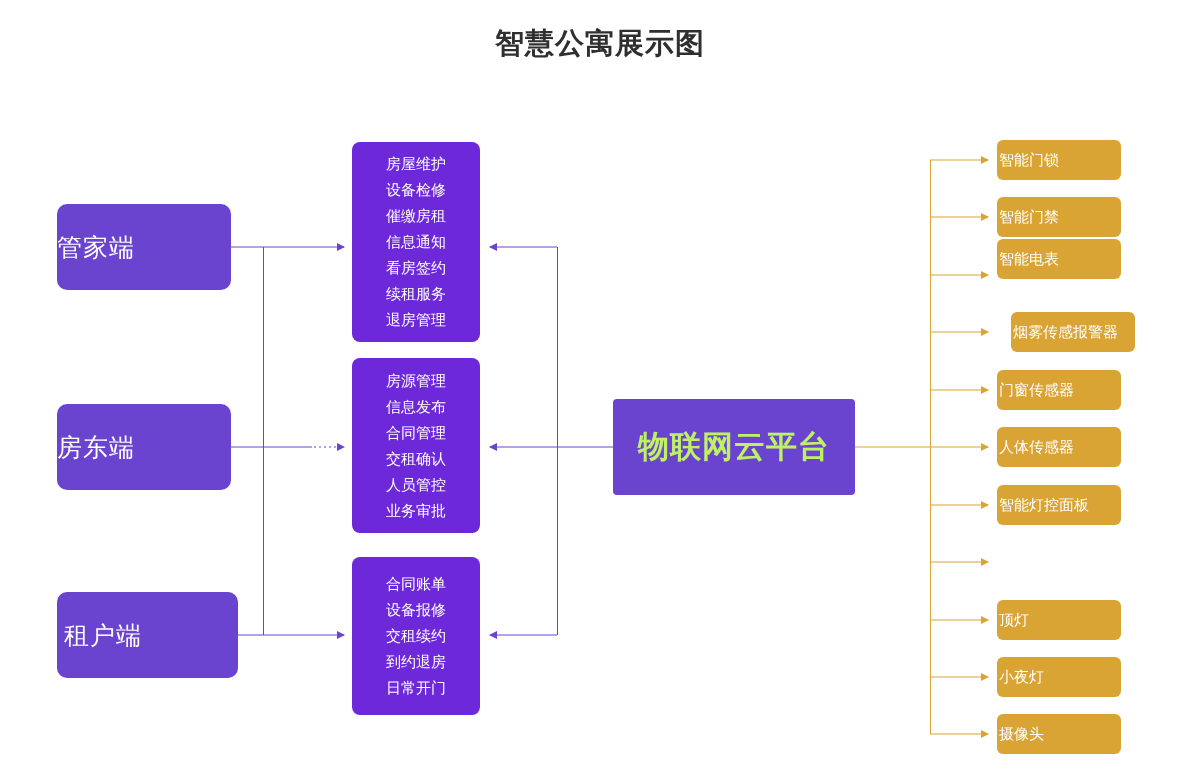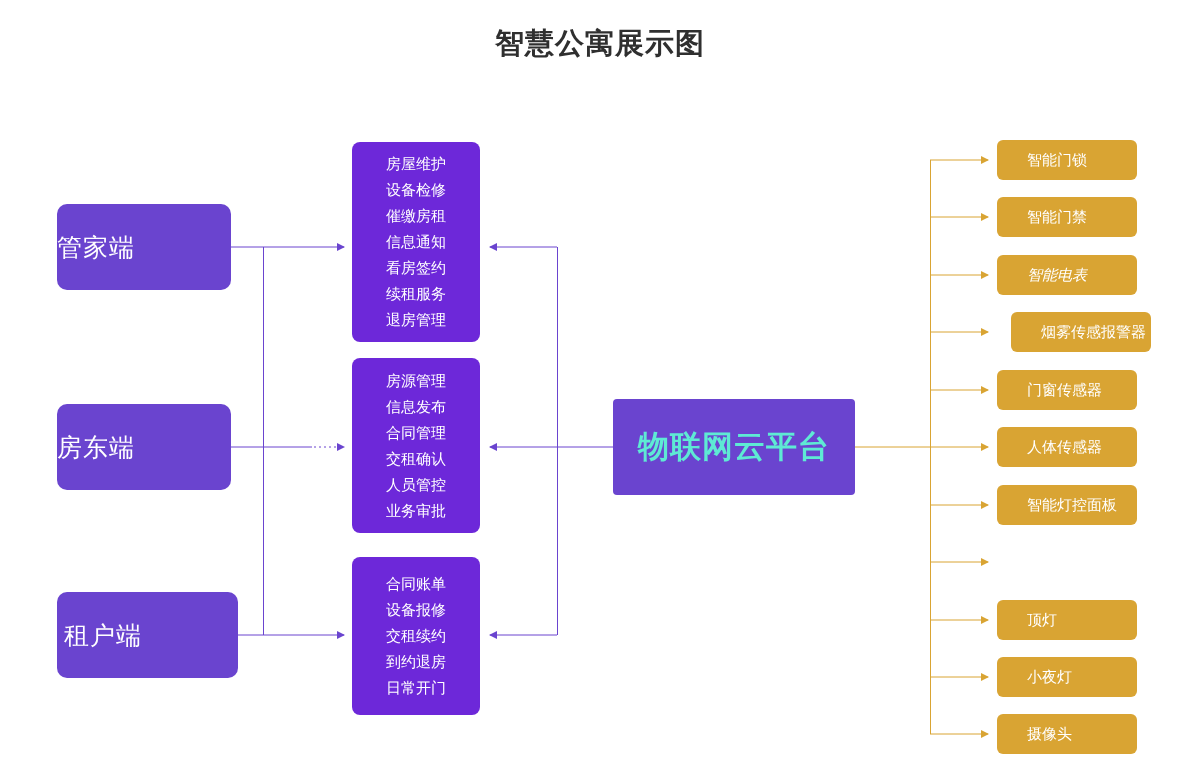--- a/index.html
+++ b/index.html
@@ -23,28 +23,28 @@
     font-size:25px;letter-spacing:1px;
   }
   .mid-box{
     position:absolute;left:352px;width:128px;
     background:#6d28d9;border-radius:8px;color:#ffffff;
     display:flex;flex-direction:column;align-items:center;justify-content:center;
     font-size:15px;line-height:26px;
   }
   .platform{
     position:absolute;left:613px;top:399px;width:242px;height:96px;
-    background:#6a44cf;border-radius:4px;color:#5eead4;
+    background:#6a44cf;border-radius:4px;color:#bef264;
     display:flex;align-items:center;justify-content:center;
     font-size:31px;font-weight:700;letter-spacing:1px;
   }
   .device{
-    position:absolute;left:997px;width:140px;height:40px;
+    position:absolute;left:997px;width:124px;height:40px;
     background:#d9a433;border-radius:6px;color:#ffffff;
-    display:flex;align-items:center;padding-left:30px;
+    display:flex;align-items:center;padding-left:2px;
     font-size:15px;box-sizing:border-box;
   }
 </style>
 </head>
 <body>
 
 <div class="canvas">
 
   <svg class="wires" width="1200" height="772" viewBox="0 0 1200 772">
     <defs>
@@ -129,21 +129,21 @@
   <div class="platform">
     <span>物联网云平台</span>
   </div>
 
   <div class="device" style="top:140px;">
     <span>智能门锁</span>
   </div>
   <div class="device" style="top:197px;">
     <span>智能门禁</span>
   </div>
-  <div class="device" style="top:255px;font-style:italic;">
+  <div class="device" style="top:239px;">
     <span>智能电表</span>
   </div>
   <div class="device" style="top:312px;margin-left:14px;">
     <span>烟雾传感报警器</span>
   </div>
   <div class="device" style="top:370px;">
     <span>门窗传感器</span>
   </div>
   <div class="device" style="top:427px;">
     <span>人体传感器</span>

